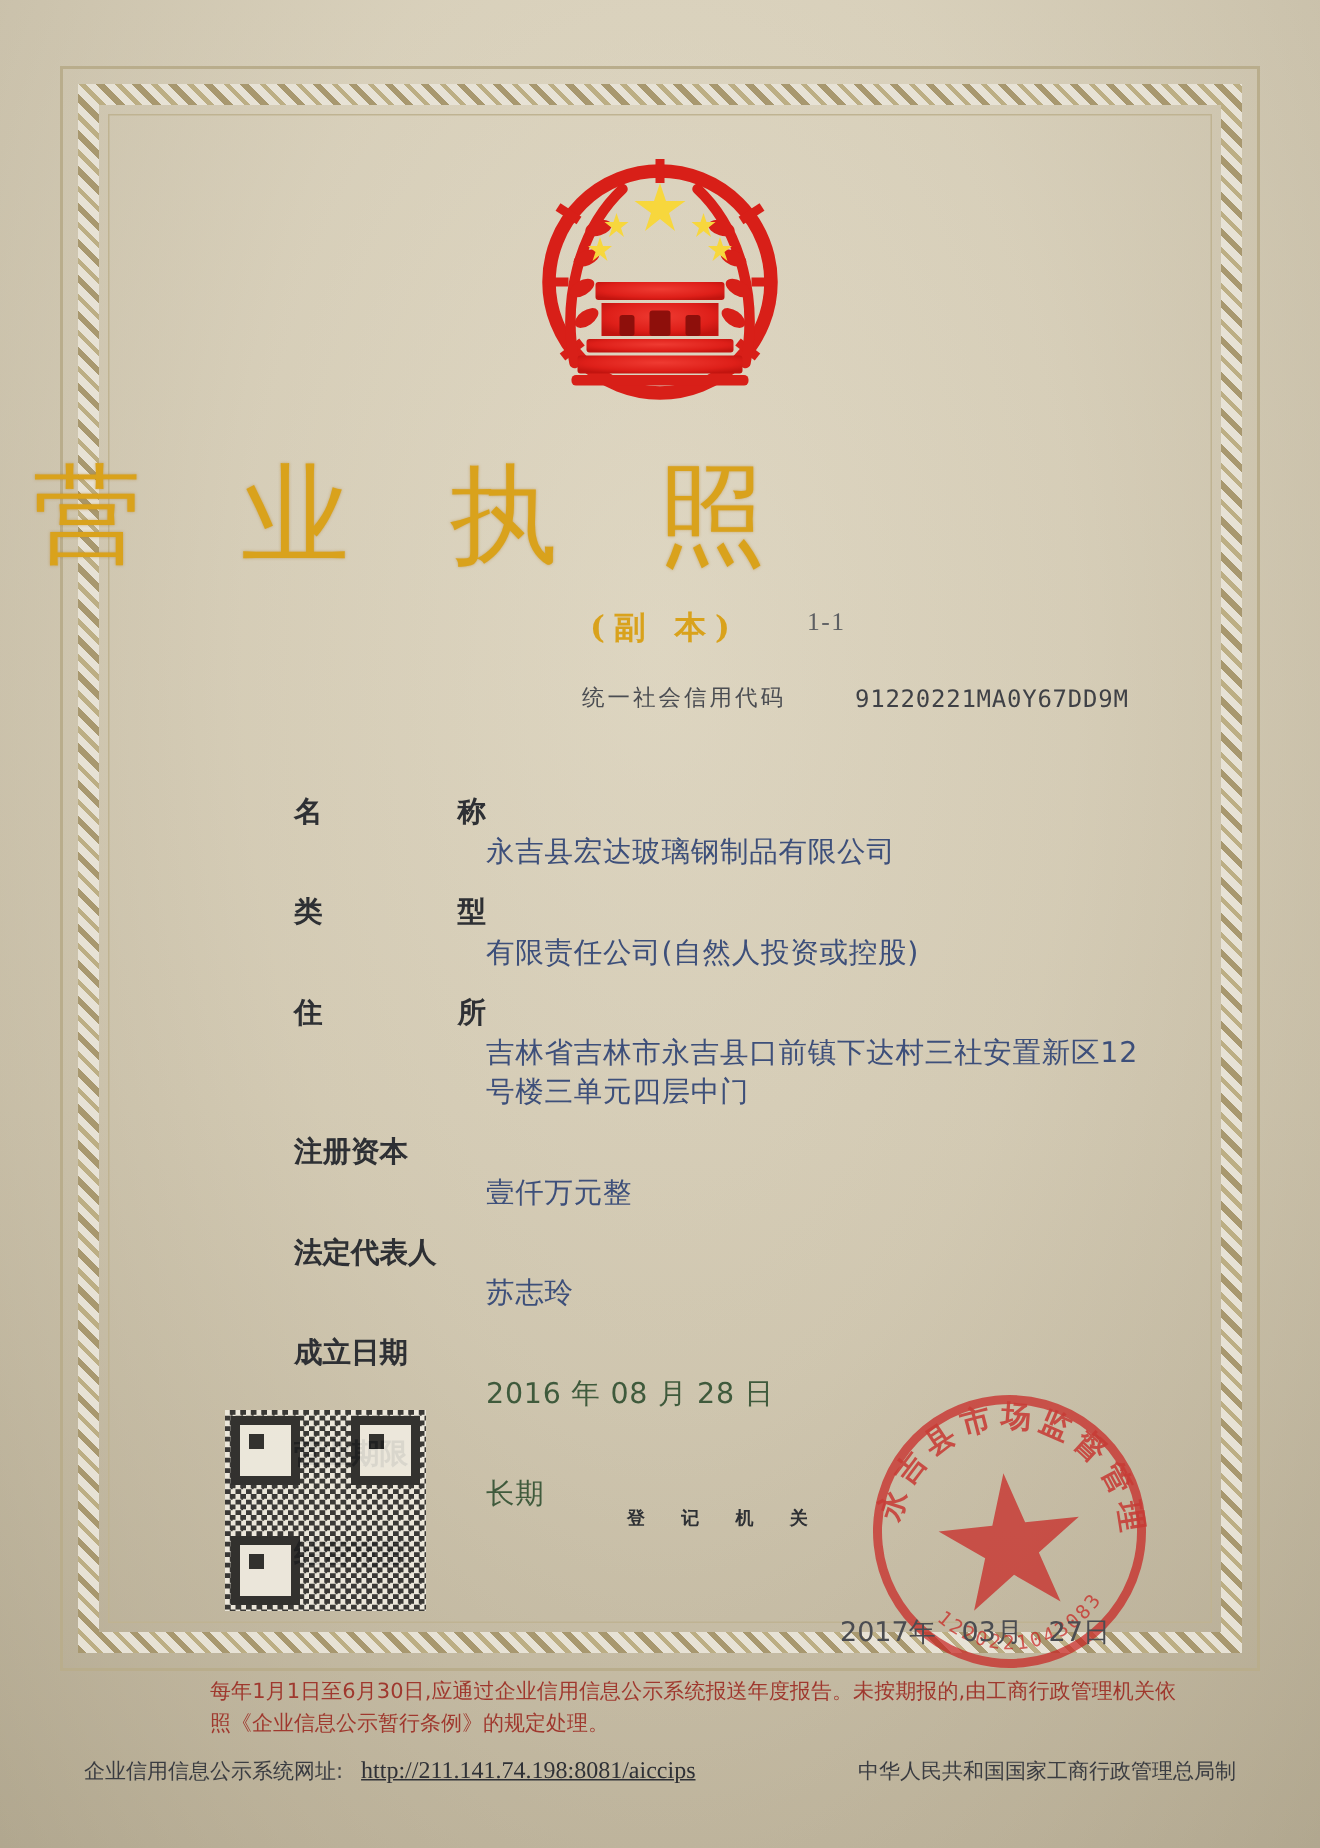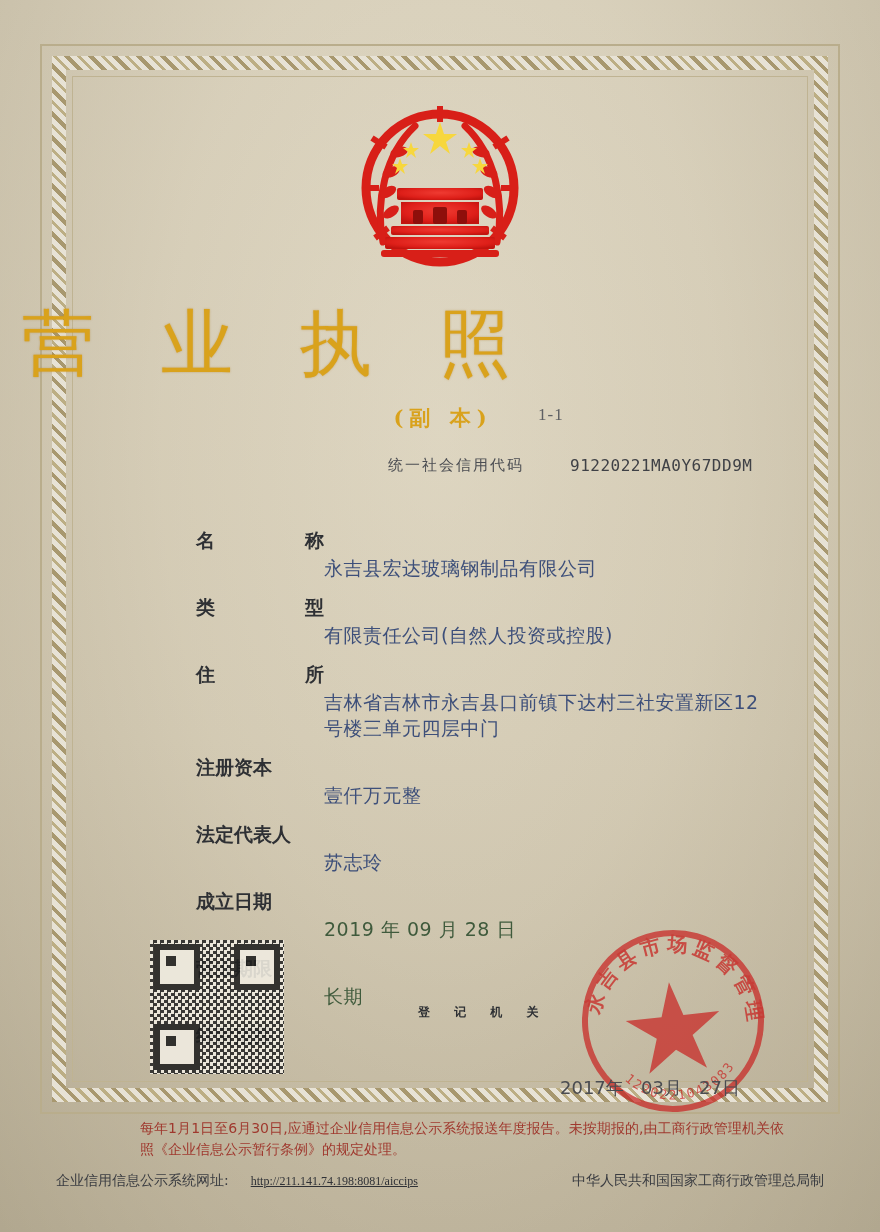--- a/index.html
+++ b/index.html
@@ -159,23 +159,23 @@
     opacity:.9;
   }
   #footer-bottom{
     position:absolute;left:56px;right:56px;top:1172px;
     display:flex;justify-content:space-between;align-items:baseline;
     font-family:"DejaVu Sans", sans-serif;
     font-size:14px;color:#3a3c41;
   }
   #footer-url{
     font-family:"Liberation Serif", serif;
-    font-size:12px;color:#2f3136;
+    font-size:16px;color:#2f3136;
     text-decoration:underline;
-    margin-left:22px;
+    margin-left:12px;
   }
   .fl{display:flex;align-items:baseline;}
 </style>
 </head>
 <body>
 
 <div id="paper"></div>
 
 <div id="border-outer"></div>
 <div id="border-greek"></div>
@@ -282,21 +282,21 @@
     <div class="lbl">
       <span>法定代表人</span>
     </div>
     <div class="val">苏志玲</div>
   </div>
 
   <div class="row">
     <div class="lbl">
       <span>成立日期</span>
     </div>
-    <div class="val green">2019 年 09 月 28 日</div>
+    <div class="val green">2016 年 08 月 28 日</div>
   </div>
 
   <div class="row">
     <div class="lbl">
       <span>营业期限</span>
     </div>
     <div class="val green">长期</div>
   </div>
 
   <div class="row" id="scope">

